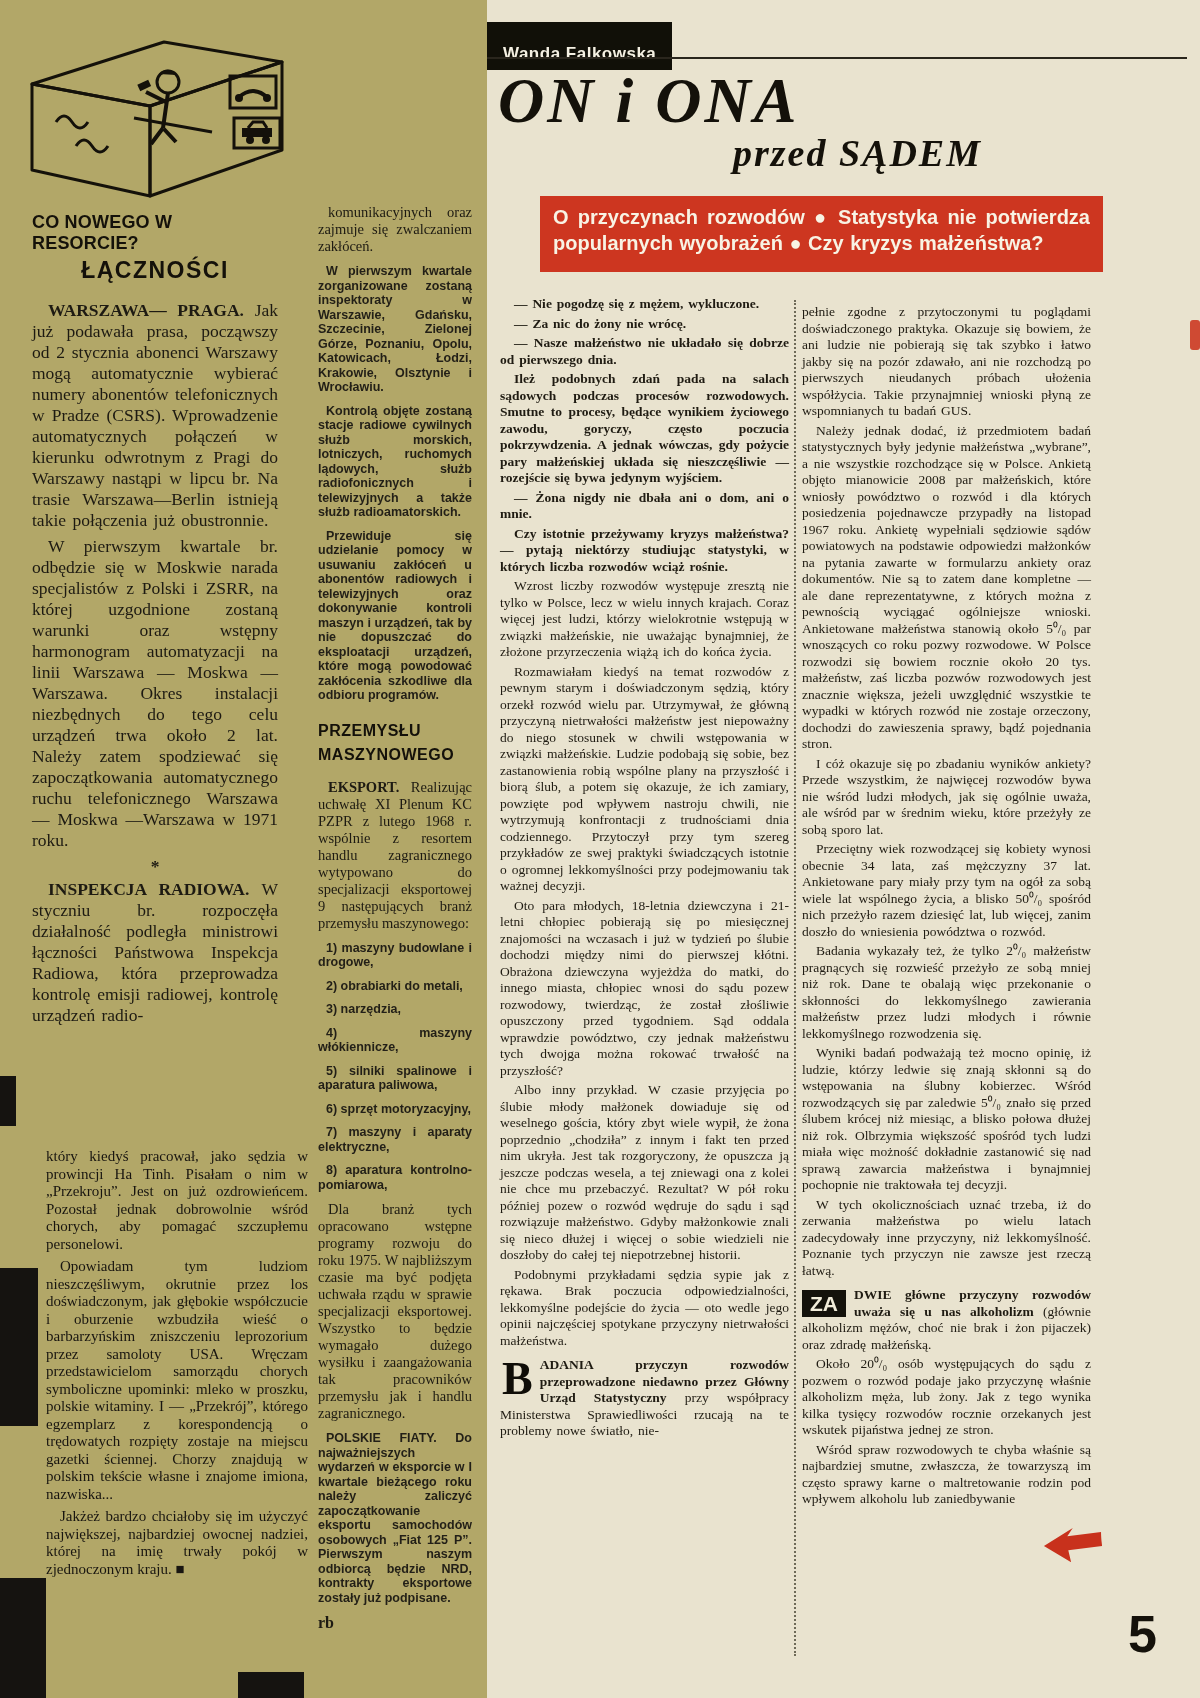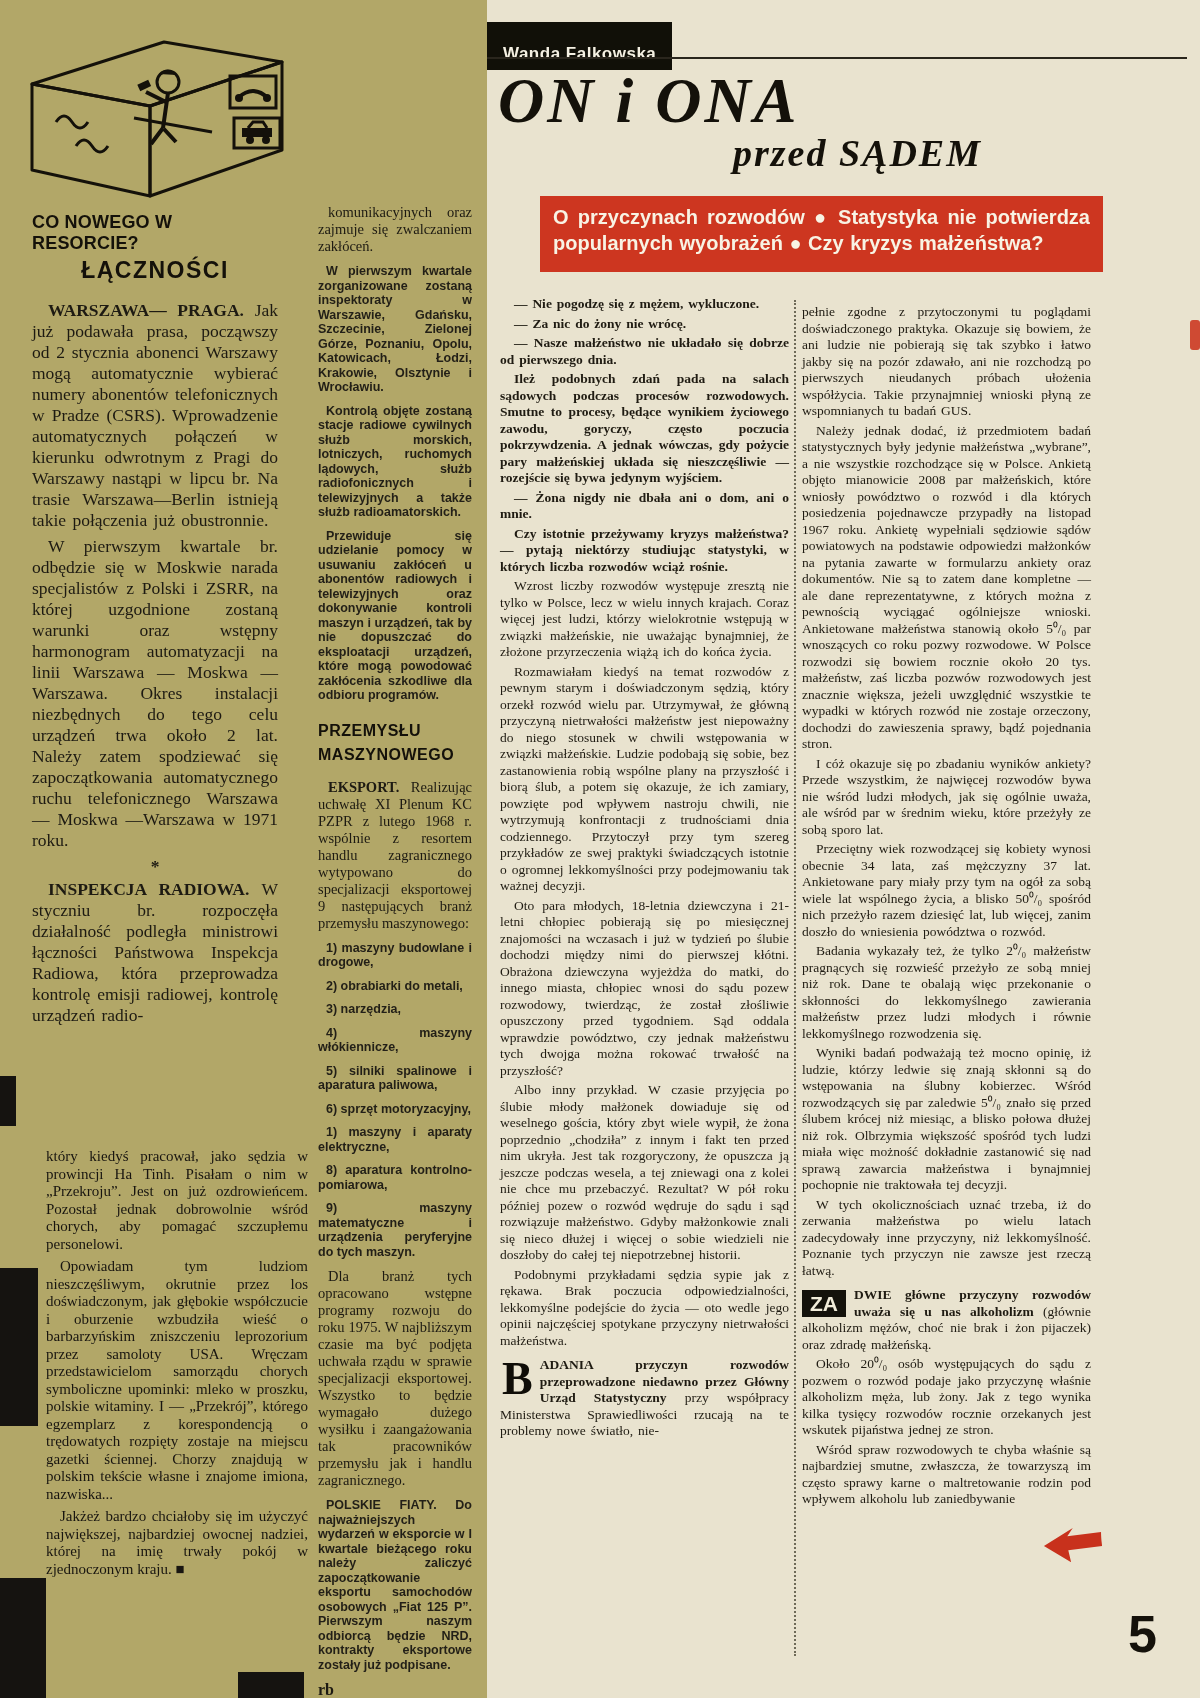--- a/index.html
+++ b/index.html
@@ -117,23 +117,22 @@
       </div>
     <div class="section-title2">PRZEMYSŁU MASZYNOWEGO</div>
     <div>
         <p class="serif-sm"><b>EKSPORT. </b>Realizując uchwałę XI Plenum KC PZPR z lutego 1968 r. wspólnie z resortem handlu zagranicznego wytypowano do specjalizacji eksportowej 9 następujących branż przemysłu maszynowego:</p>
         <p class="note">1) maszyny budowlane i drogowe,</p>
         <p class="note">2) obrabiarki do metali,</p>
         <p class="note">3) narzędzia,</p>
         <p class="note">4) maszyny włókiennicze,</p>
         <p class="note">5) silniki spalinowe i aparatura paliwowa,</p>
         <p class="note">6) sprzęt motoryzacyjny,</p>
-        <p class="note">1) maszyny i aparaty elektryczne,</p>
+        <p class="note">7) maszyny i aparaty elektryczne,</p>
         <p class="note">8) aparatura kontrolno-pomiarowa,</p>
-        <p class="note">9) maszyny matematyczne i urządzenia peryferyjne do tych maszyn.</p>
         <p class="serif-sm">Dla branż tych opracowano wstępne programy rozwoju do roku 1975. W najbliższym czasie ma być podjęta uchwała rządu w sprawie specjalizacji eksportowej. Wszystko to będzie wymagało dużego wysiłku i zaangażowania tak pracowników przemysłu jak i handlu zagranicznego.</p>
         <p class="note"><b>POLSKIE FIATY. </b>Do najważniejszych wydarzeń w eksporcie w I kwartale bieżącego roku należy zaliczyć zapoczątkowanie eksportu samochodów osobowych „Fiat 125 P”. Pierwszym naszym odbiorcą będzie NRD, kontrakty eksportowe zostały już podpisane.</p>
       </div>
     <div class="sig">rb</div>
   </div>
 
   <div class="byline-box">
     <span>Wanda Falkowska</span>
   </div>
   <div class="head-rule"></div>

